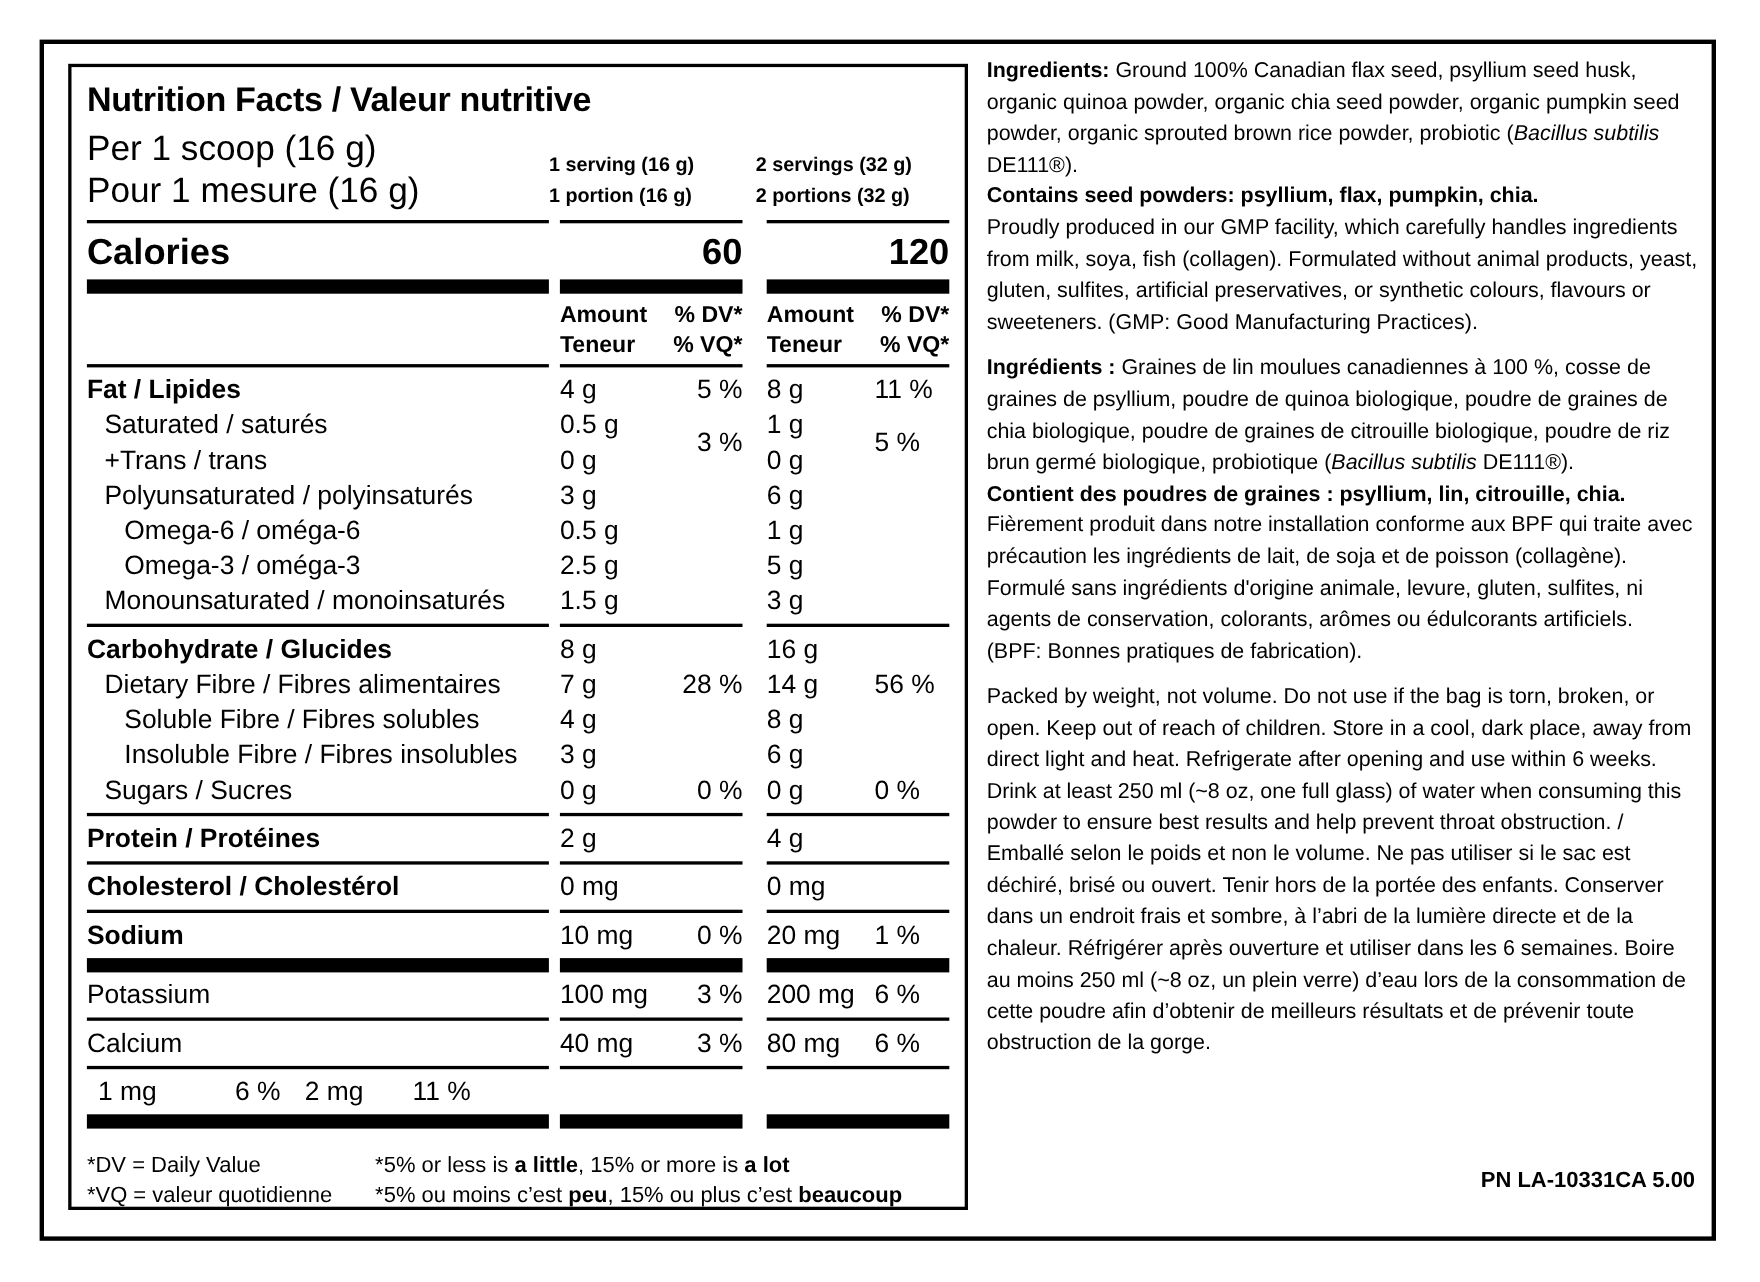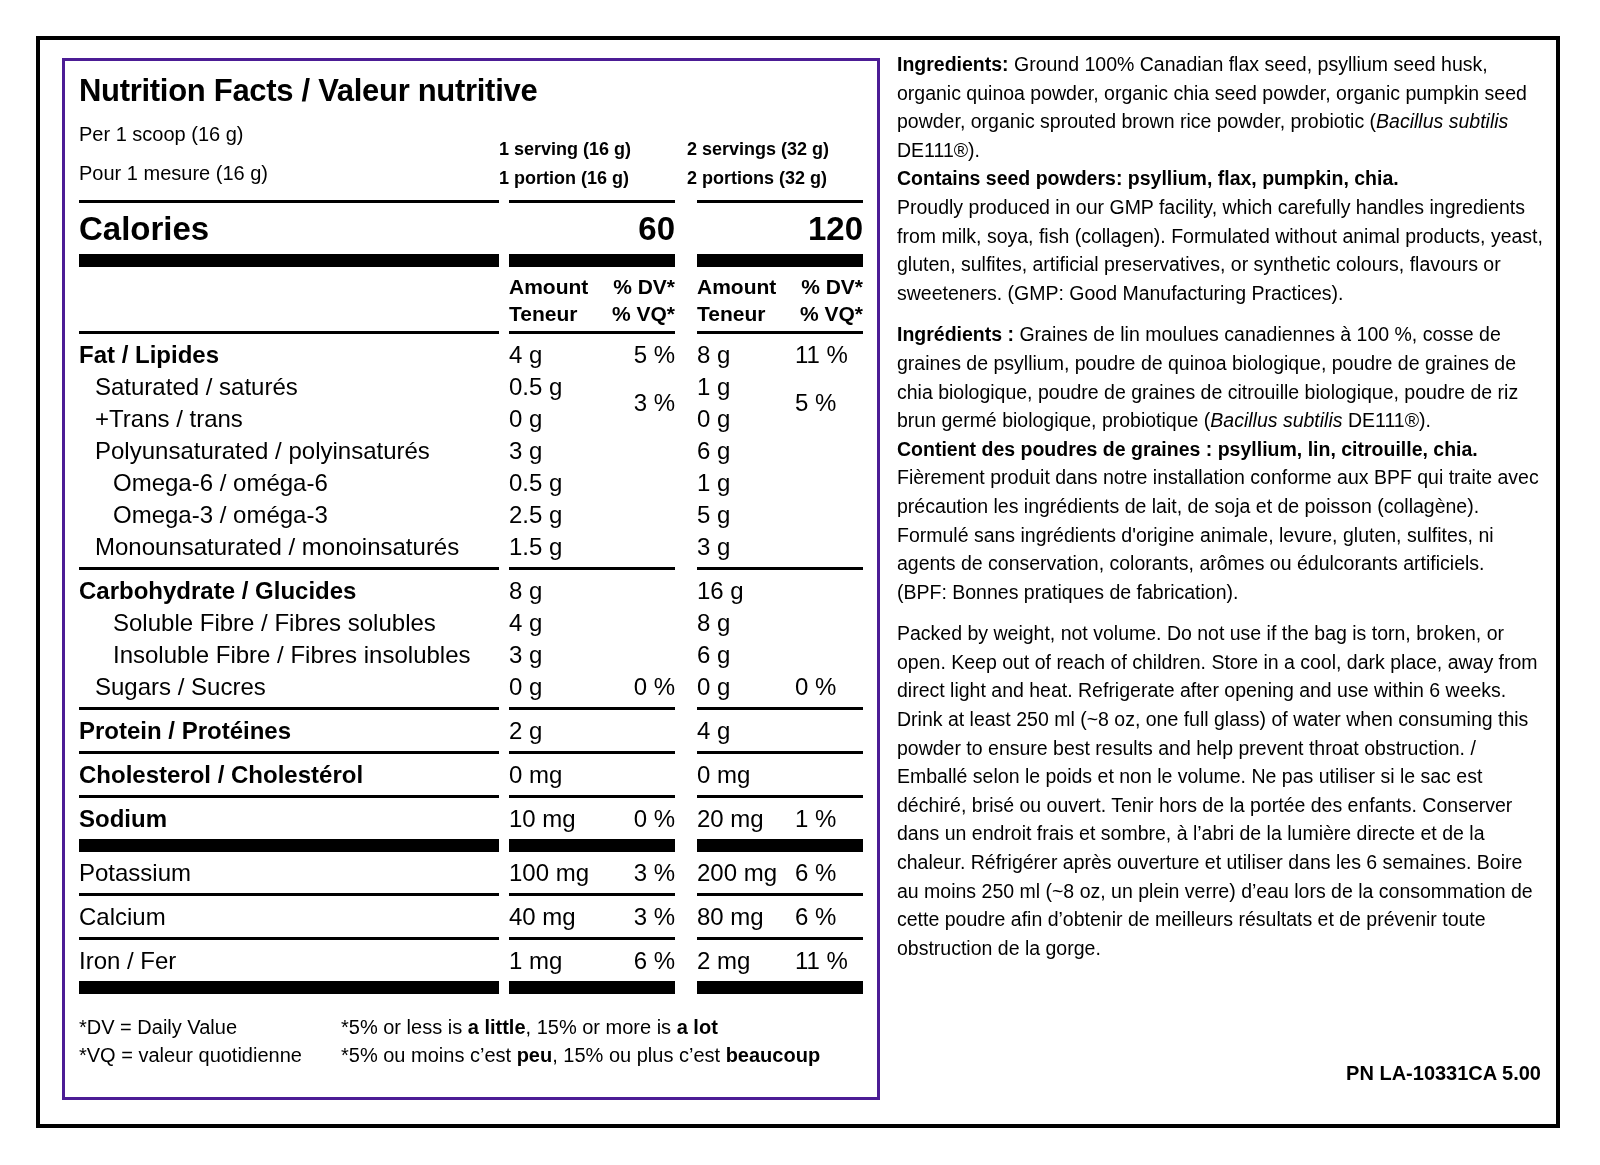--- a/index.html
+++ b/index.html
@@ -2,24 +2,24 @@
 <html><head>
 <meta charset="utf-8">
 <style>
   html,body{margin:0;padding:0;background:#fff;}
   .page{position:relative;width:1600px;height:1165px;background:#fff;color:#000;
         font-family:"Liberation Sans",sans-serif;overflow:hidden;}
   .outer-frame{position:absolute;left:36px;top:36px;width:1516px;height:1084px;
         border:4px solid #000;box-sizing:content-box;}
   
   .nf-panel{position:absolute;left:62px;top:58px;width:818px;height:1042px;
-        border:3px solid #4c1d95;box-sizing:border-box;padding:10px 14px 0 14px;background:#fff;overflow:hidden;}
+        border:3px solid #000000;box-sizing:border-box;padding:10px 14px 0 14px;background:#fff;overflow:hidden;}
   .nf-title{font-size:31px;font-weight:bold;letter-spacing:-0.3px;line-height:40px;margin-bottom:2px;}
   .nf-serving{display:flex;align-items:flex-end;margin-top:4px;}
-  .nf-serving-left{flex:1;font-size:20px;line-height:39px;}
+  .nf-serving-left{flex:1;font-size:32px;line-height:39px;}
   .nf-serving-col{width:176px;font-size:18px;font-weight:bold;line-height:29px;text-align:left;}
   .nf-serving-col.g2{margin-left:12px;}
   
   .rule{display:flex;margin:4px 0 5px 0;}
   .rule .s1{width:420px;}
   .rule .s2{width:166px;margin-left:10px;}
   .rule .s3{width:166px;margin-left:22px;}
   .rule.thin  div{height:3px;background:#000;}
   .rule.thick div{height:13px;background:#000;}
   .rule.srv{margin-top:7px;}
@@ -184,20 +184,27 @@
           <div class="s3"></div>
         </div>
         <div class="nrow">
           <div class="nlabel ind0 b">Carbohydrate / Glucides</div>
           <div class="amt1">8 g</div>
           <div class="dv1"></div>
           <div class="amt2">16 g</div>
           <div class="dv2"></div>
         </div>
         <div class="nrow">
+          <div class="nlabel ind1">Dietary Fibre / Fibres alimentaires</div>
+          <div class="amt1">7 g</div>
+          <div class="dv1">28 %</div>
+          <div class="amt2">14 g</div>
+          <div class="dv2">56 %</div>
+        </div>
+        <div class="nrow">
           <div class="nlabel ind2">Soluble Fibre / Fibres solubles</div>
           <div class="amt1">4 g</div>
           <div class="dv1"></div>
           <div class="amt2">8 g</div>
           <div class="dv2"></div>
         </div>
         <div class="nrow">
           <div class="nlabel ind2">Insoluble Fibre / Fibres insolubles</div>
           <div class="amt1">3 g</div>
           <div class="dv1"></div>
@@ -270,21 +277,20 @@
           <div class="dv1">3 %</div>
           <div class="amt2">80 mg</div>
           <div class="dv2">6 %</div>
         </div>
         <div class="rule thin">
           <div class="s1"></div>
           <div class="s2"></div>
           <div class="s3"></div>
         </div>
         <div class="nrow">
-          <div class="nlabel ind0">Iron / Fer</div>
           <div class="amt1">1 mg</div>
           <div class="dv1">6 %</div>
           <div class="amt2">2 mg</div>
           <div class="dv2">11 %</div>
         </div>
         <div class="rule thick">
           <div class="s1"></div>
           <div class="s2"></div>
           <div class="s3"></div>
         </div>

